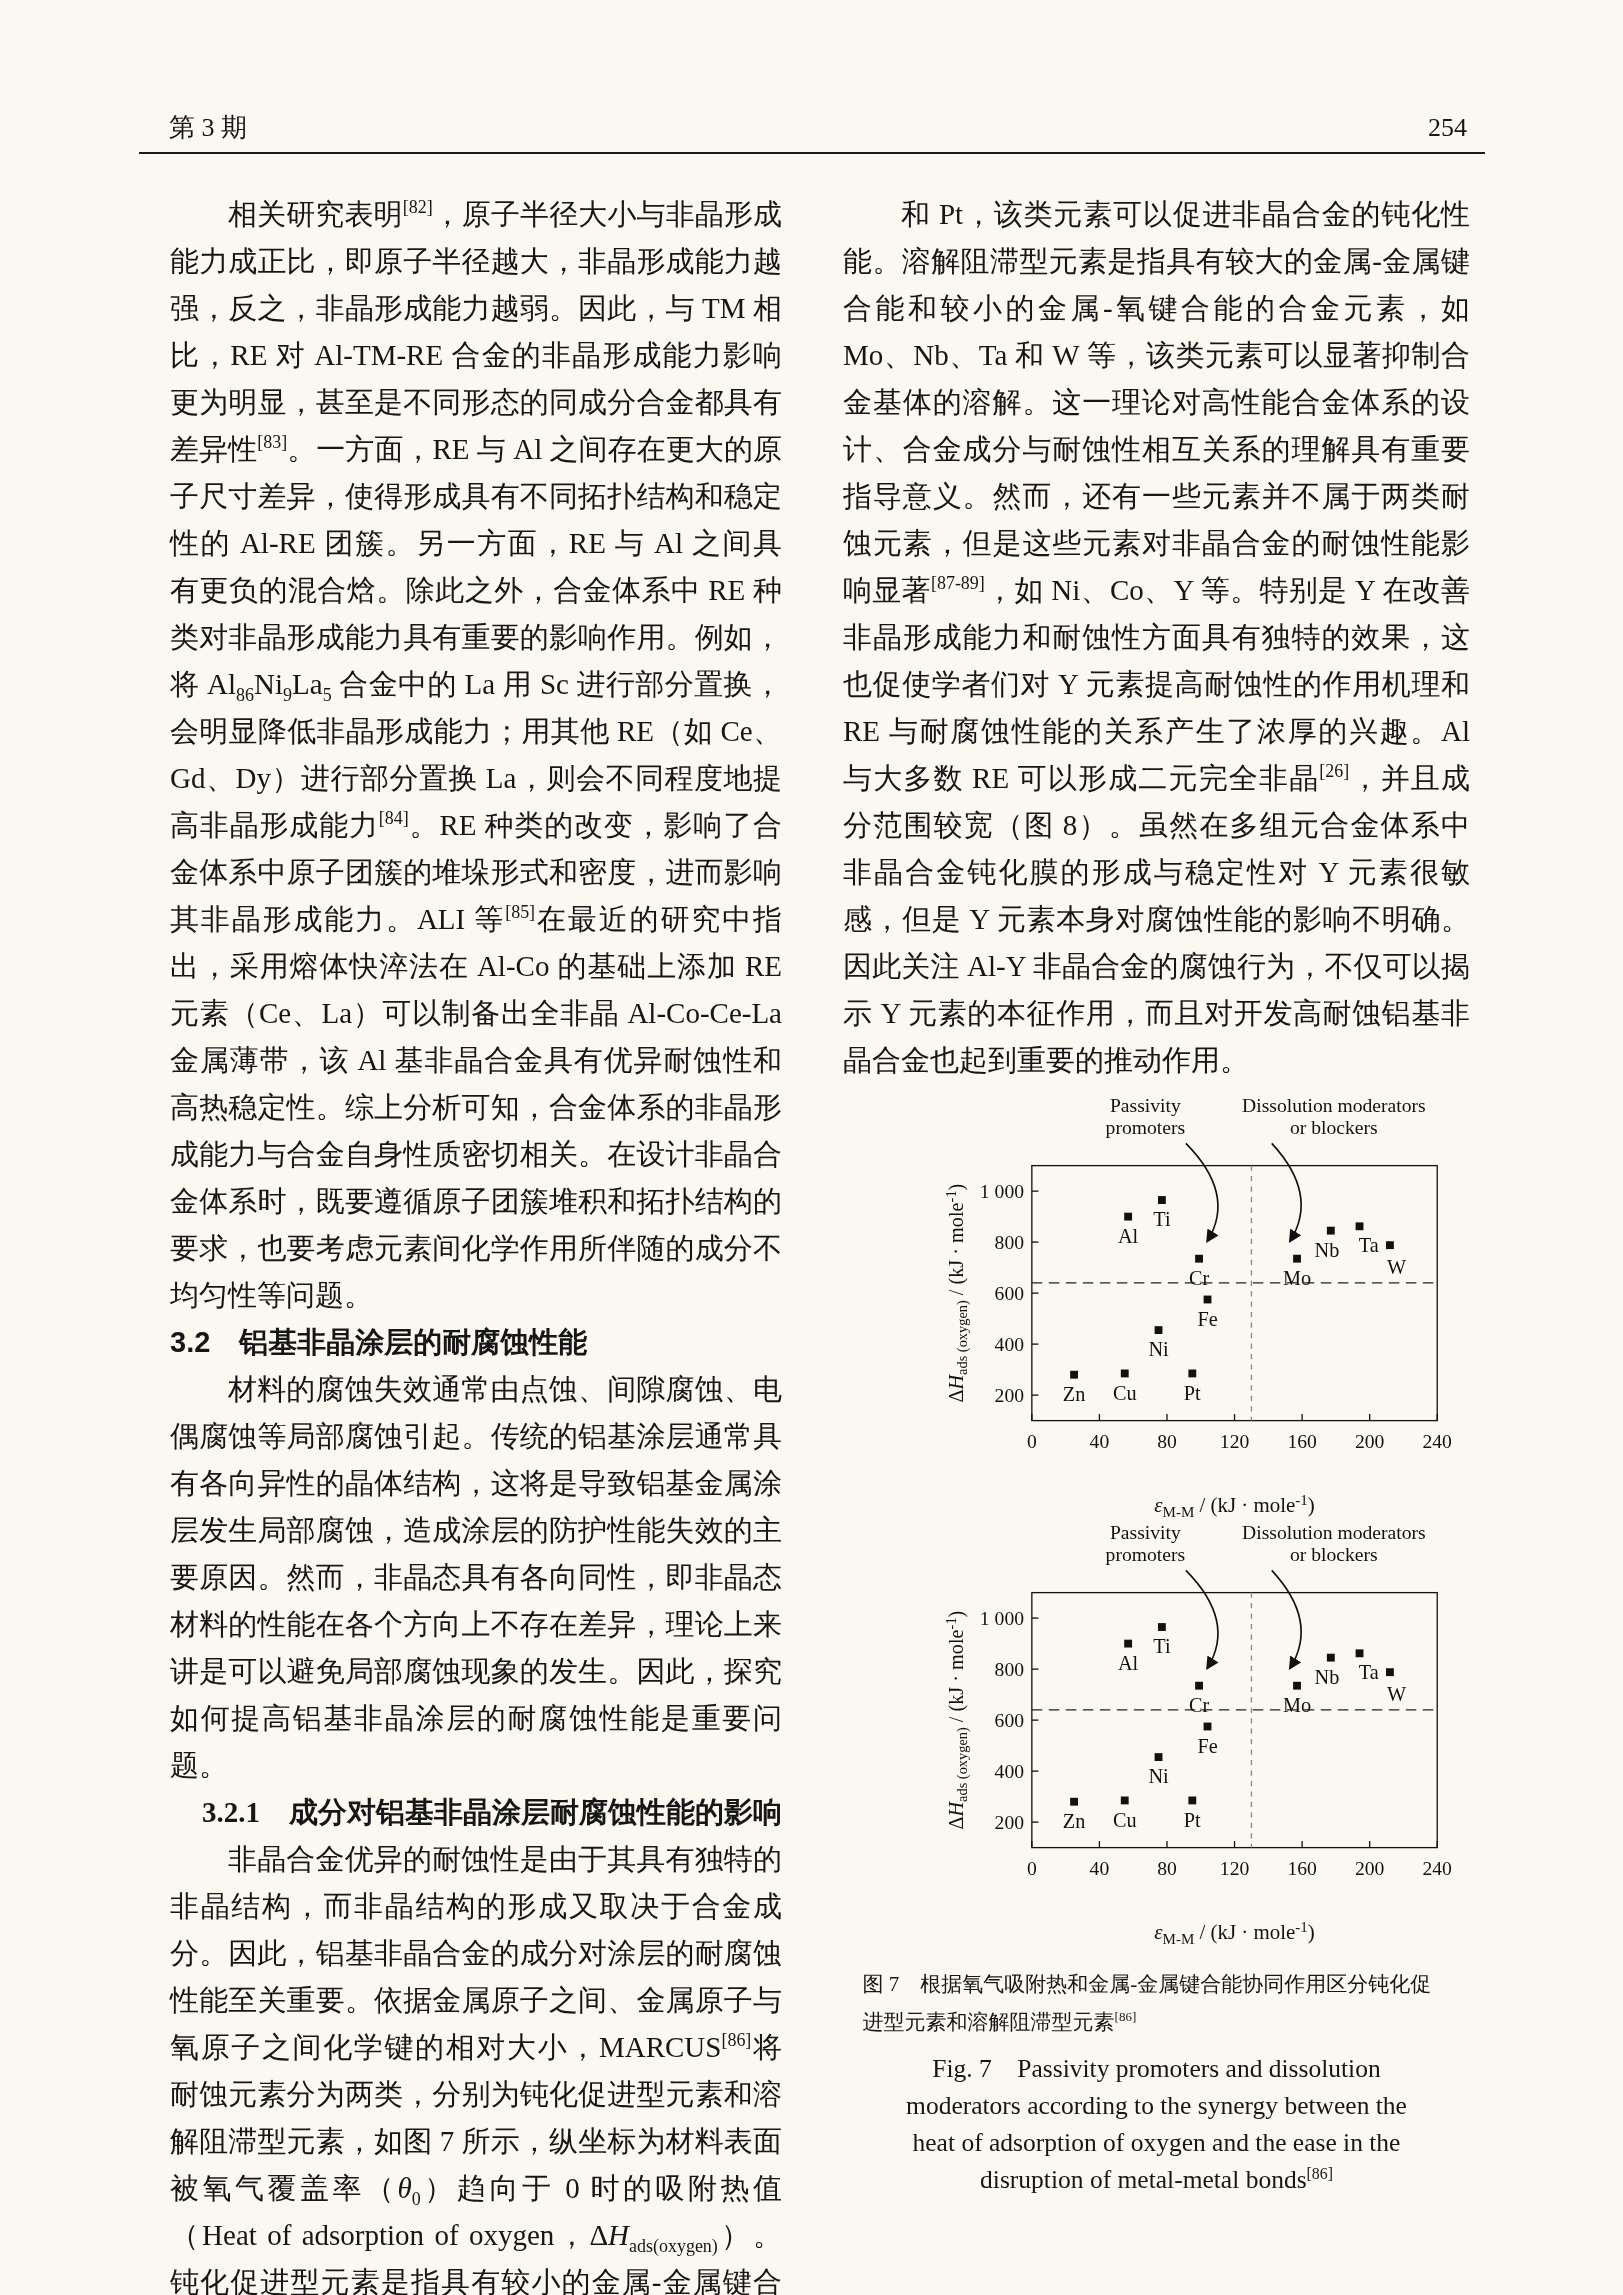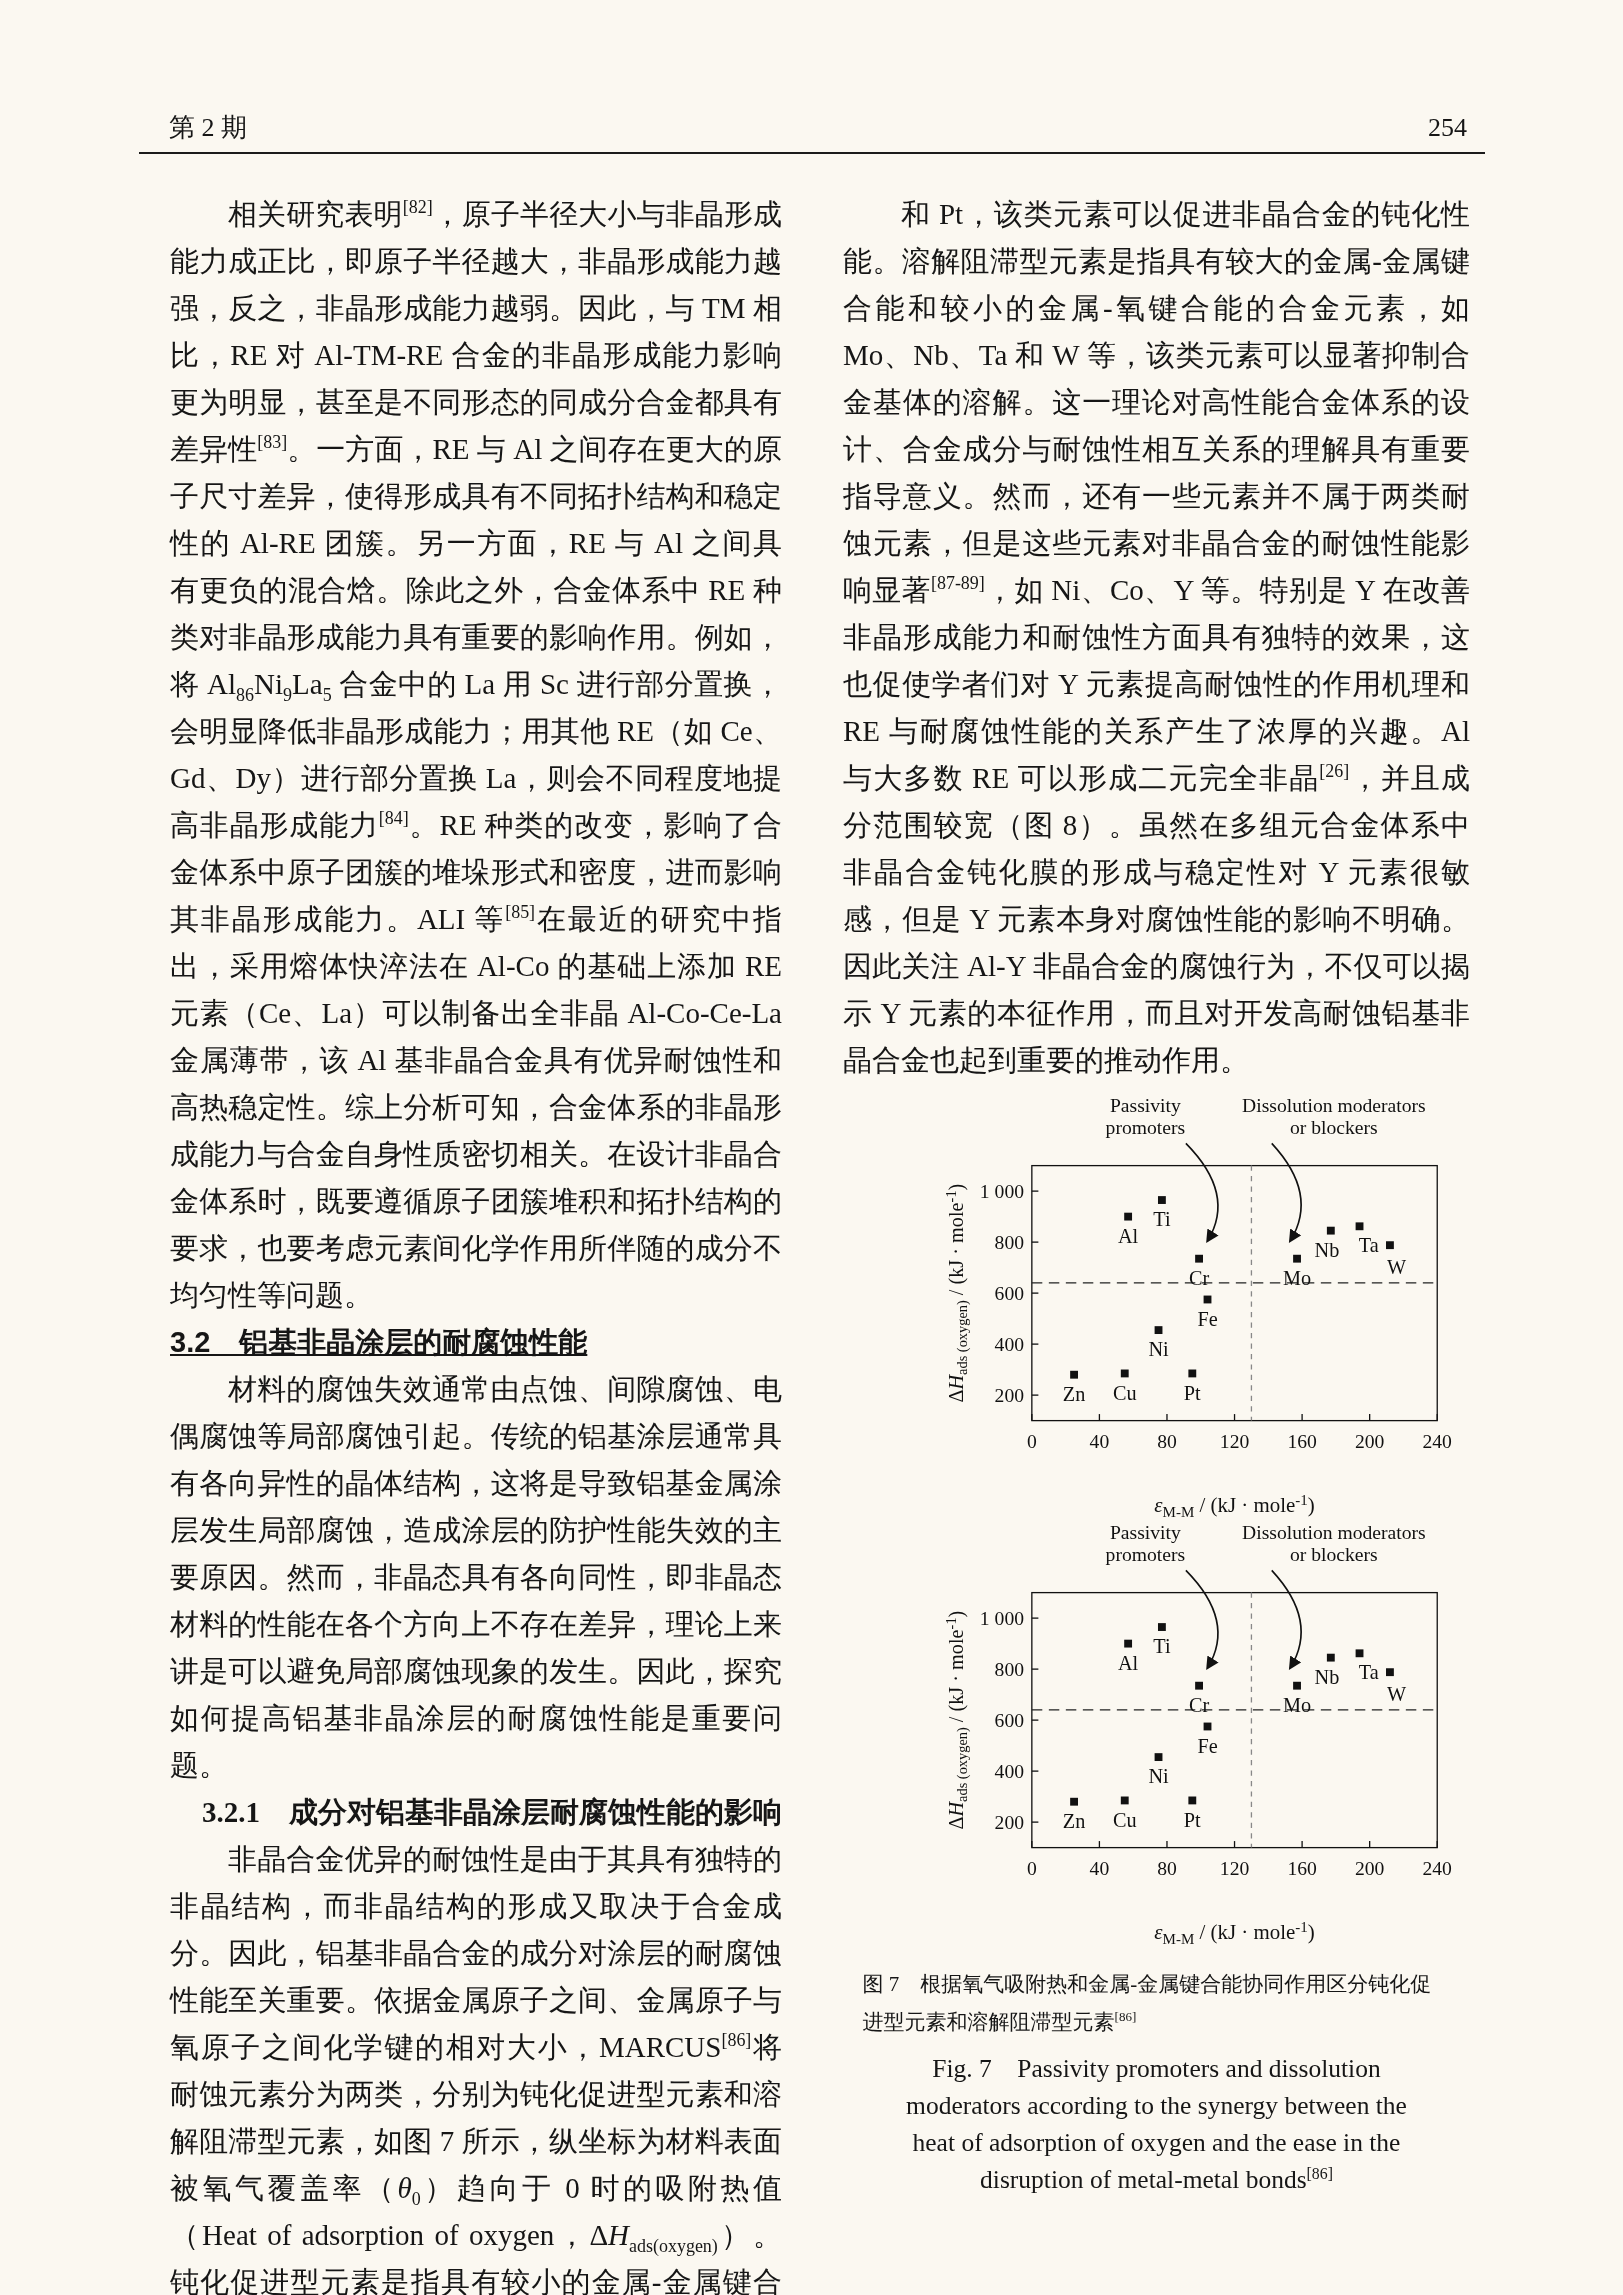--- a/index.html
+++ b/index.html
@@ -26,21 +26,20 @@
     font-size:29px; line-height:47px;
     text-align:justify;
   }
   .col-left  { left:170px;  width:612px; }
   .col-right { left:843px; width:627px; }
   .para { text-indent:2em; }
   .h-sec {
     font-family:"Liberation Sans", sans-serif;
     font-weight:700; font-size:29px; line-height:47px;
     text-align:left;
-    text-decoration:underline;
   }
   .h-sub {
     font-weight:700; font-size:29px; line-height:47px;
     text-align:right;
   }
   sup, sub { font-size:62%; line-height:0; }
   .fig { margin-top:10.5px; }
   .chart {
     display:block; width:517px; height:425px;
     margin:2.6px 0 0 101px;
@@ -55,21 +54,21 @@
     text-align:center; font-size:25.5px; line-height:37px;
     margin-top:9px; padding:0 62px;
   }
 </style>
 </head>
 <body>
 
 <div class="page">
 
   <header class="hdr">
-    <span>第 2 期</span>
+    <span>第 3 期</span>
     <span>254</span>
   </header>
   <div class="hdr-rule"></div>
 
   <section class="col col-left">
     <p class="para">相关研究表明<sup>[82]</sup>，原子半径大小与非晶形成能力成正比，即原子半径越大，非晶形成能力越强，反之，非晶形成能力越弱。因此，与 TM 相比，RE 对 Al-TM-RE 合金的非晶形成能力影响更为明显，甚至是不同形态的同成分合金都具有差异性<sup>[83]</sup>。一方面，RE 与 Al 之间存在更大的原子尺寸差异，使得形成具有不同拓扑结构和稳定性的 Al-RE 团簇。另一方面，RE 与 Al 之间具有更负的混合焓。除此之外，合金体系中 RE 种类对非晶形成能力具有重要的影响作用。例如，将 Al<sub>86</sub>Ni<sub>9</sub>La<sub>5</sub> 合金中的 La 用 Sc 进行部分置换，会明显降低非晶形成能力；用其他 RE（如 Ce、Gd、Dy）进行部分置换 La，则会不同程度地提高非晶形成能力<sup>[84]</sup>。RE 种类的改变，影响了合金体系中原子团簇的堆垛形式和密度，进而影响其非晶形成能力。ALI 等<sup>[85]</sup>在最近的研究中指出，采用熔体快淬法在 Al-Co 的基础上添加 RE 元素（Ce、La）可以制备出全非晶 Al-Co-Ce-La 金属薄带，该 Al 基非晶合金具有优异耐蚀性和高热稳定性。综上分析可知，合金体系的非晶形成能力与合金自身性质密切相关。在设计非晶合金体系时，既要遵循原子团簇堆积和拓扑结构的要求，也要考虑元素间化学作用所伴随的成分不均匀性等问题。</p>
     <h3 class="h-sec">3.2　铝基非晶涂层的耐腐蚀性能</h3>
     <p class="para">材料的腐蚀失效通常由点蚀、间隙腐蚀、电偶腐蚀等局部腐蚀引起。传统的铝基涂层通常具有各向异性的晶体结构，这将是导致铝基金属涂层发生局部腐蚀，造成涂层的防护性能失效的主要原因。然而，非晶态具有各向同性，即非晶态材料的性能在各个方向上不存在差异，理论上来讲是可以避免局部腐蚀现象的发生。因此，探究如何提高铝基非晶涂层的耐腐蚀性能是重要问题。</p>
     <h4 class="h-sub">3.2.1　成分对铝基非晶涂层耐腐蚀性能的影响</h4>
     <p class="para">非晶合金优异的耐蚀性是由于其具有独特的非晶结构，而非晶结构的形成又取决于合金成分。因此，铝基非晶合金的成分对涂层的耐腐蚀性能至关重要。依据金属原子之间、金属原子与氧原子之间化学键的相对大小，MARCUS<sup>[86]</sup>将耐蚀元素分为两类，分别为钝化促进型元素和溶解阻滞型元素，如图 7 所示，纵坐标为材料表面被氧气覆盖率（<span style="font-style: italic;">θ</span><sub>0</sub>）趋向于 0 时的吸附热值（Heat of adsorption of oxygen，Δ<span style="font-style: italic;">H</span><sub>ads(oxygen)</sub>）。钝化促进型元素是指具有较小的金属-金属键合能（）和较大的金属-氧键合能的合金元素，如 Al、Ti、Cr、Fe、Zn、Cu、Ni</p>

